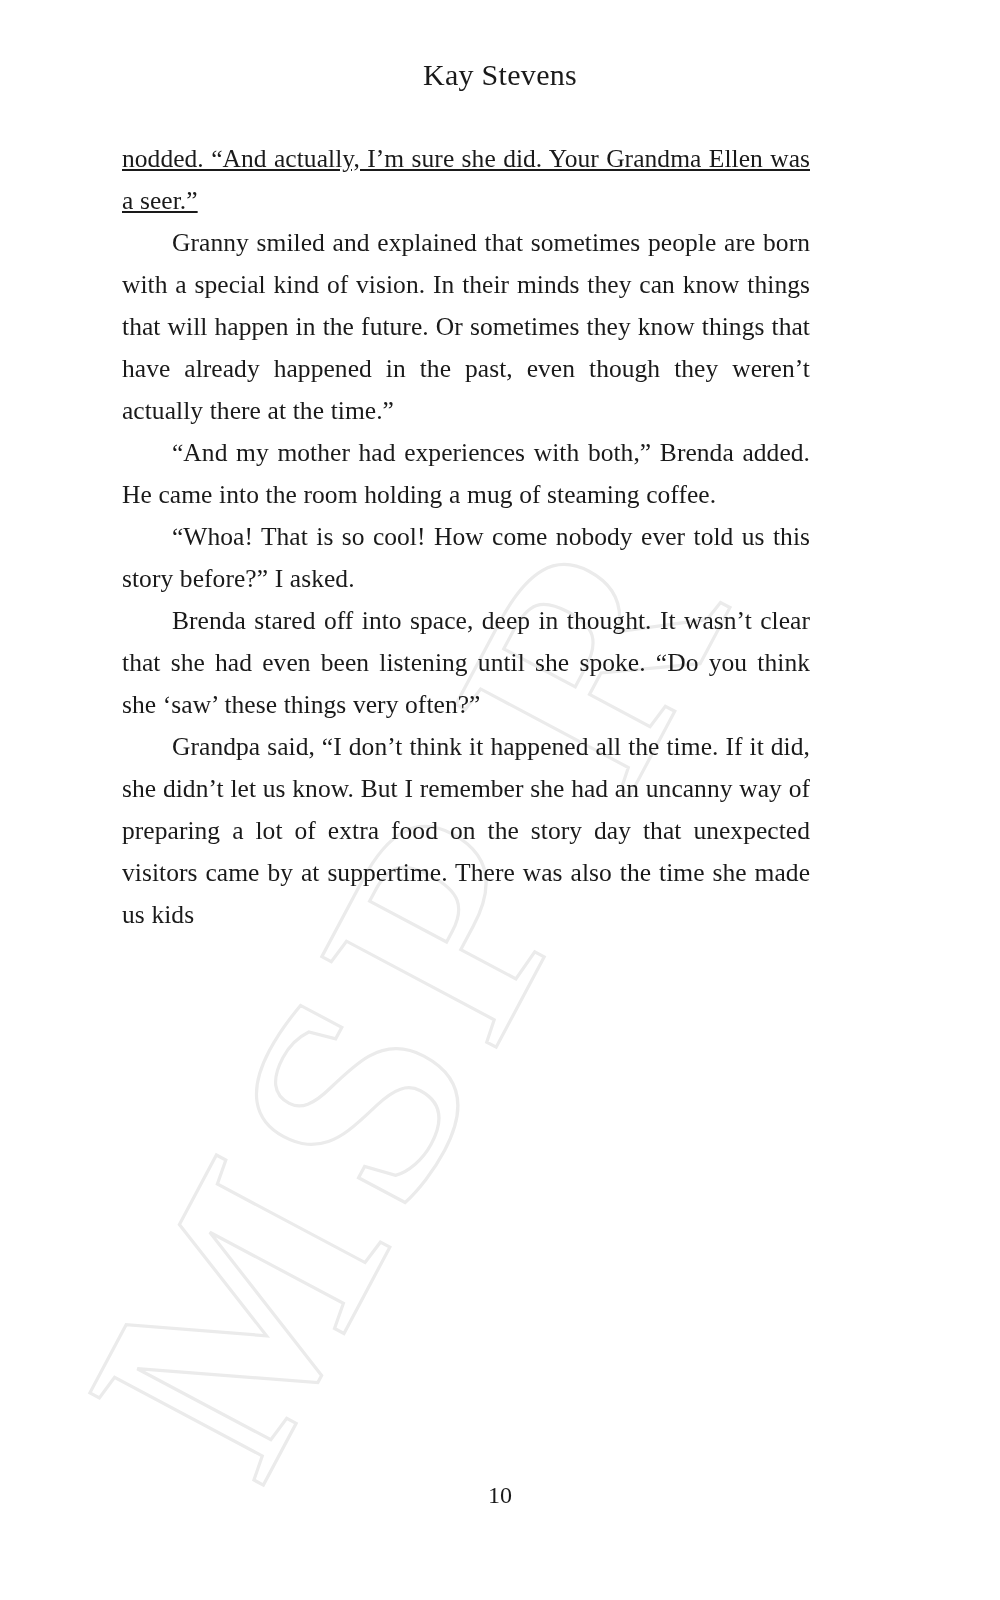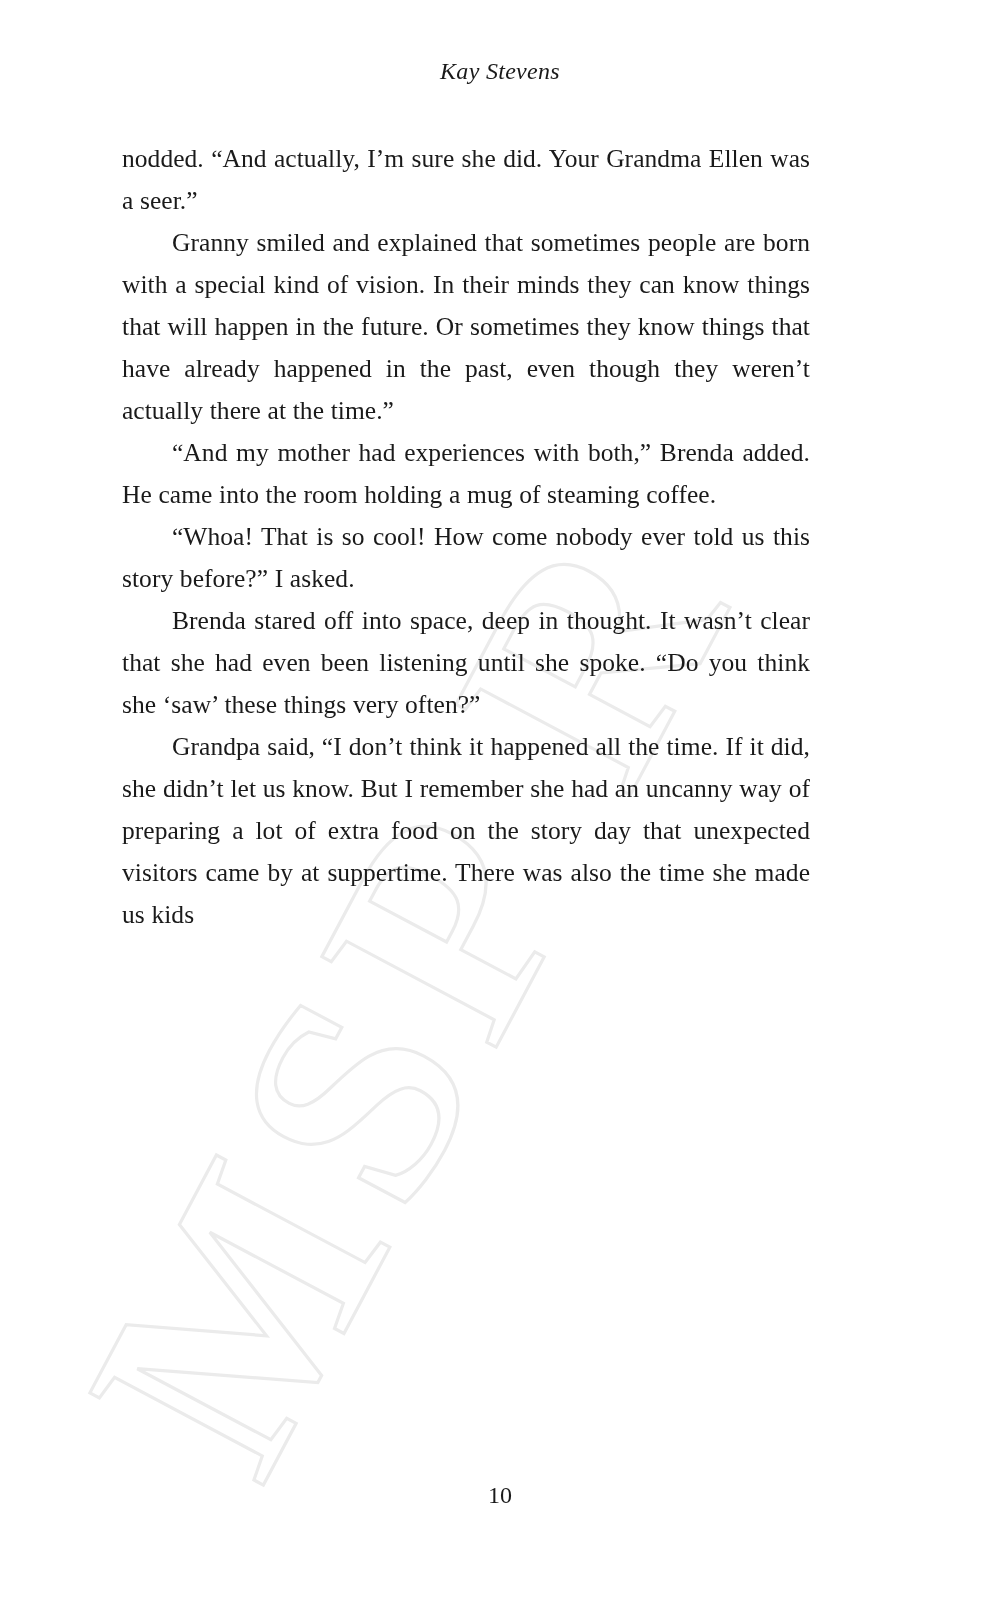--- a/index.html
+++ b/index.html
@@ -45,22 +45,21 @@
   
   .running-header {
     position: absolute;
     left: 0;
     top: 58px;
     width: 1000px;
     text-align: center;
     z-index: 2;
   }
   .running-header .hdr-title {
-    font-style: italic;
-    font-size: 24px;
+    font-size: 30px;
     letter-spacing: 0.3px;
     color: #1a1a1a;
   }
 
   
   .textblock {
     position: absolute;
     left: 122px;
     top: 138px;
     width: 688px;
@@ -74,20 +73,21 @@
     line-height: 42px;
     letter-spacing: 0.05px;
     word-spacing: 0.2px;
     hyphens: none;
   }
   .textblock p.indent {
     text-indent: 50px;
   }
   .textblock p.noindent {
     text-indent: 0;
+    text-decoration: underline;
   }
 
   
   .folio {
     position: absolute;
     left: 0;
     top: 1482px;
     width: 1000px;
     text-align: center;
     z-index: 2;

